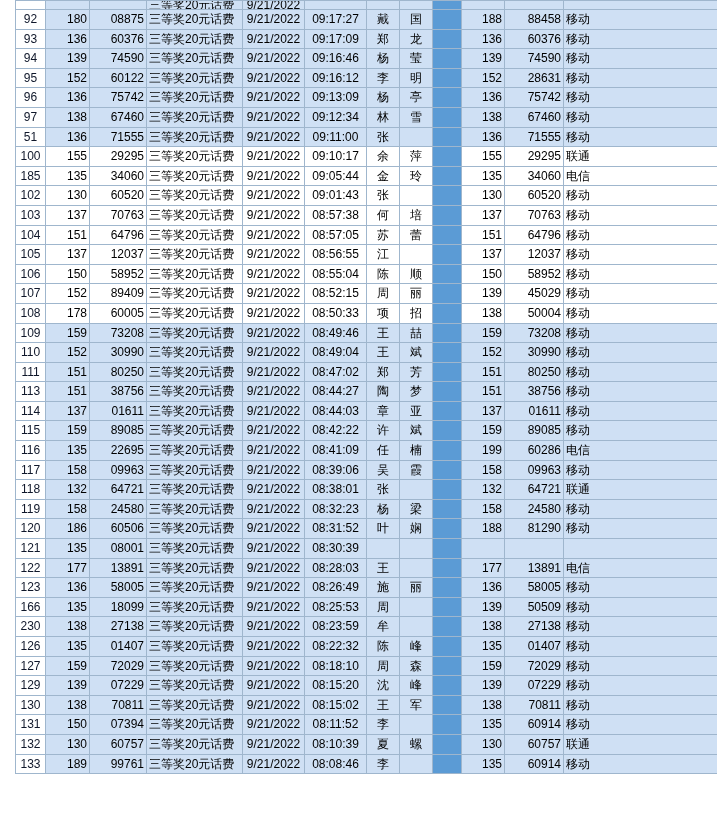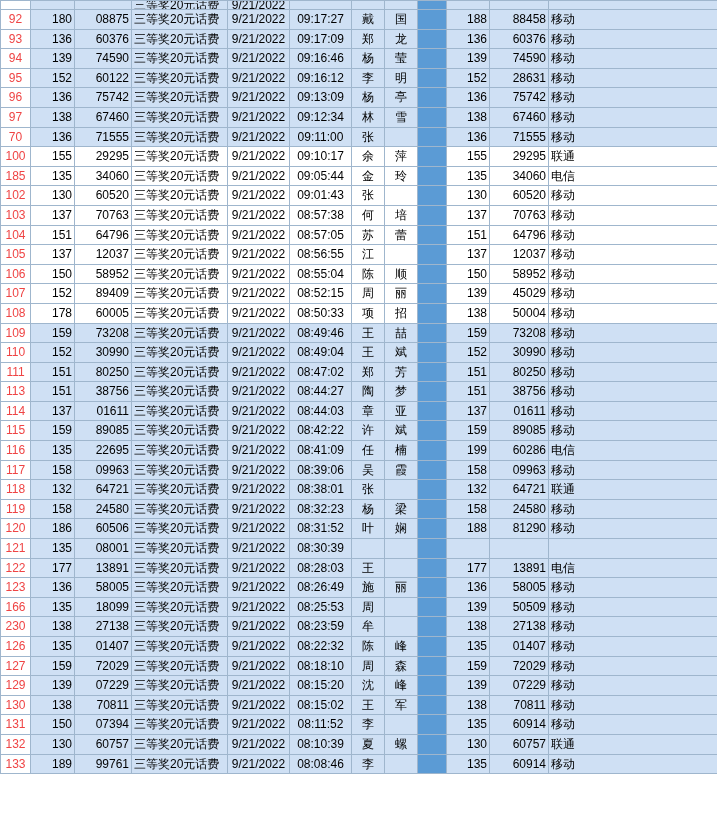--- a/index.html
+++ b/index.html
@@ -1,21 +1,21 @@
 <!DOCTYPE html>
 <html><head>
 <meta charset="utf-8">
 <style>
   html,body{margin:0;padding:0;background:#fff;}
   body{
     font-family:"Liberation Sans", sans-serif;
     width:717px;height:817px;overflow:hidden;
   }
   #sheet{
-    width:567px;height:817px;position:relative;
+    width:567px;height:817px;position:relative;margin-left:15px;
   }
   table{
     border-collapse:collapse;
     table-layout:fixed;
     width:717px;
     font-size:12px;
     color:#000;
   }
   col.c-row{width:30px;}
   col.c-a{width:44px;}
@@ -37,21 +37,21 @@
     padding:0 2px;
     overflow:hidden;
     white-space:nowrap;
     font-size:12px;
   }
   tr{height:18.6px;}
 
   .rownum{
     text-align:center;
     background:#fff;
-    color:#ef4444;
+    color:#0f172a;
     border-right:1px solid #9fb6cd;
   }
   .num{text-align:right;}
   .ctr{text-align:center;}
   .left{text-align:left;}
   .sel{background:#cfe0f4;}
   .blue-band{background:#5b9bd5;border-left:1px solid #9fb6cd;border-right:1px solid #9fb6cd;}
   .name{letter-spacing:0px;}
   .topcut{height:8px;}
   .topcut td{height:8px;line-height:8px;}
@@ -168,21 +168,21 @@
           <td class="ctr sel">9/21/2022</td>
           <td class="ctr sel">09:12:34</td>
           <td class="ctr name sel">林</td>
           <td class="ctr name sel">雪</td>
           <td class="blue-band"></td>
           <td class="num sel">138</td>
           <td class="num sel">67460</td>
           <td class="left sel">移动</td>
         </tr>
         <tr>
-          <td class="rownum">70</td>
+          <td class="rownum">51</td>
           <td class="num sel">136</td>
           <td class="num sel">71555</td>
           <td class="left sel">三等奖20元话费</td>
           <td class="ctr sel">9/21/2022</td>
           <td class="ctr sel">09:11:00</td>
           <td class="ctr name sel">张</td>
           <td class="ctr name sel"></td>
           <td class="blue-band"></td>
           <td class="num sel">136</td>
           <td class="num sel">71555</td>

